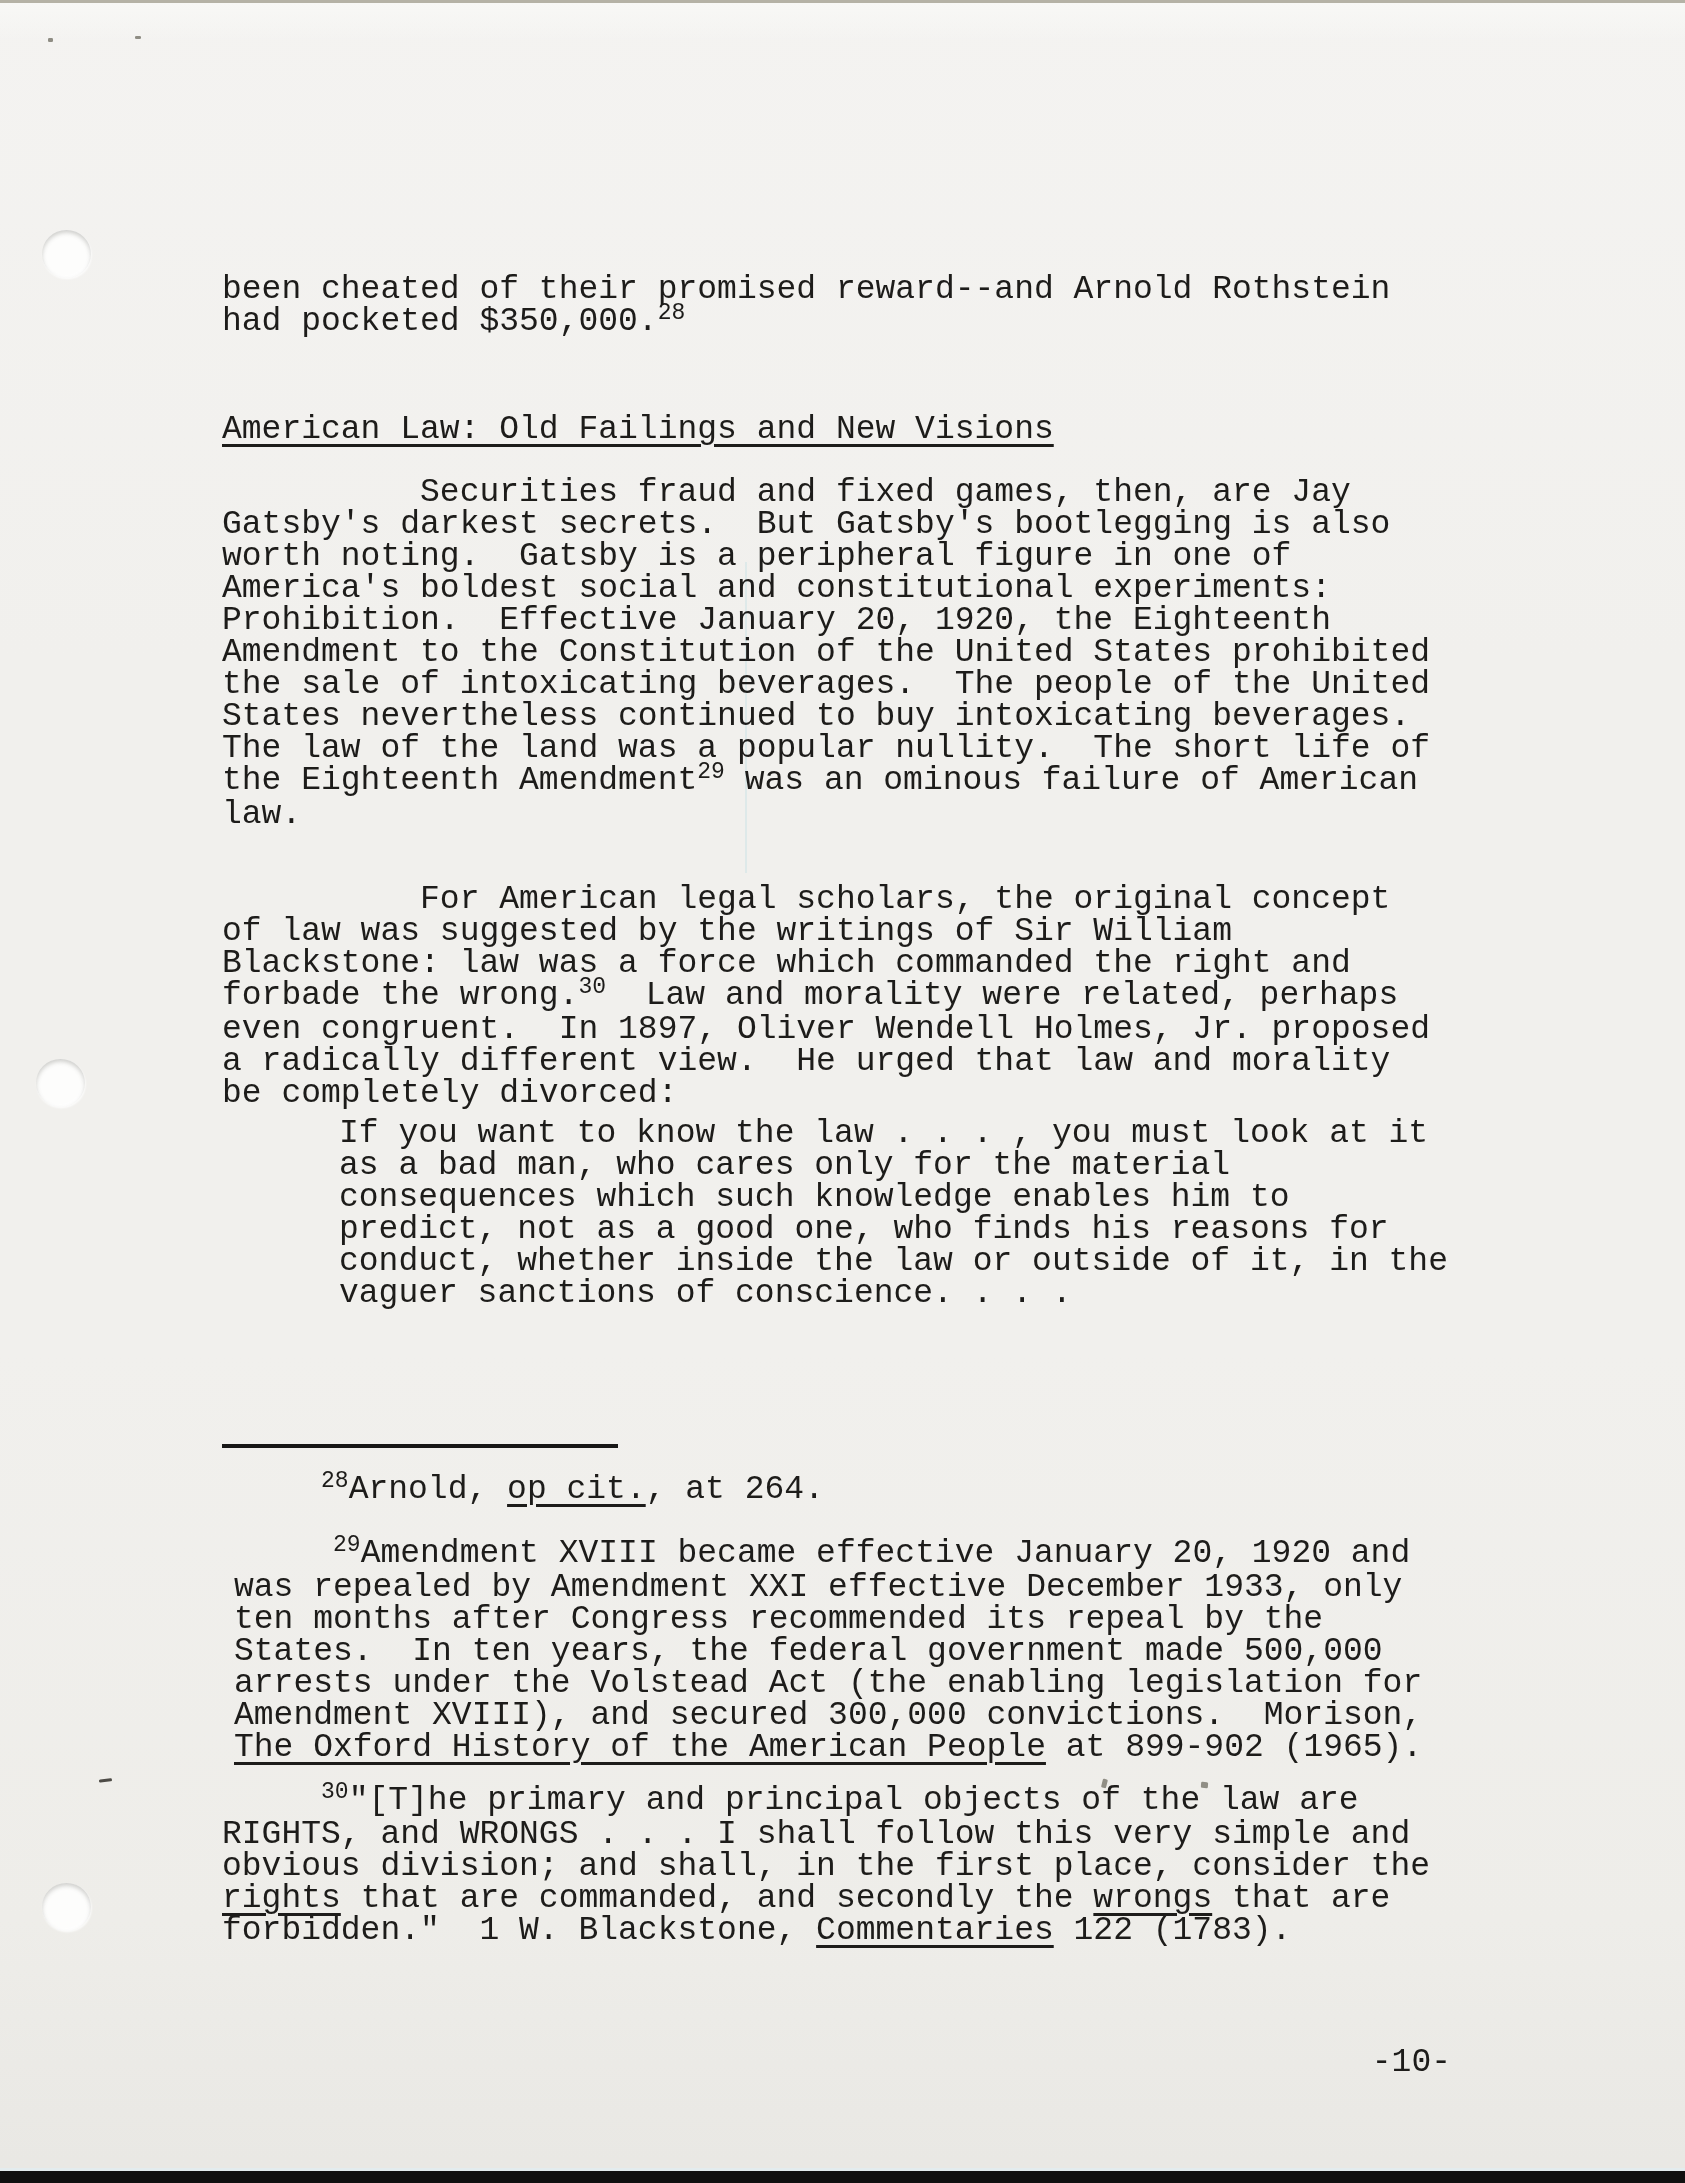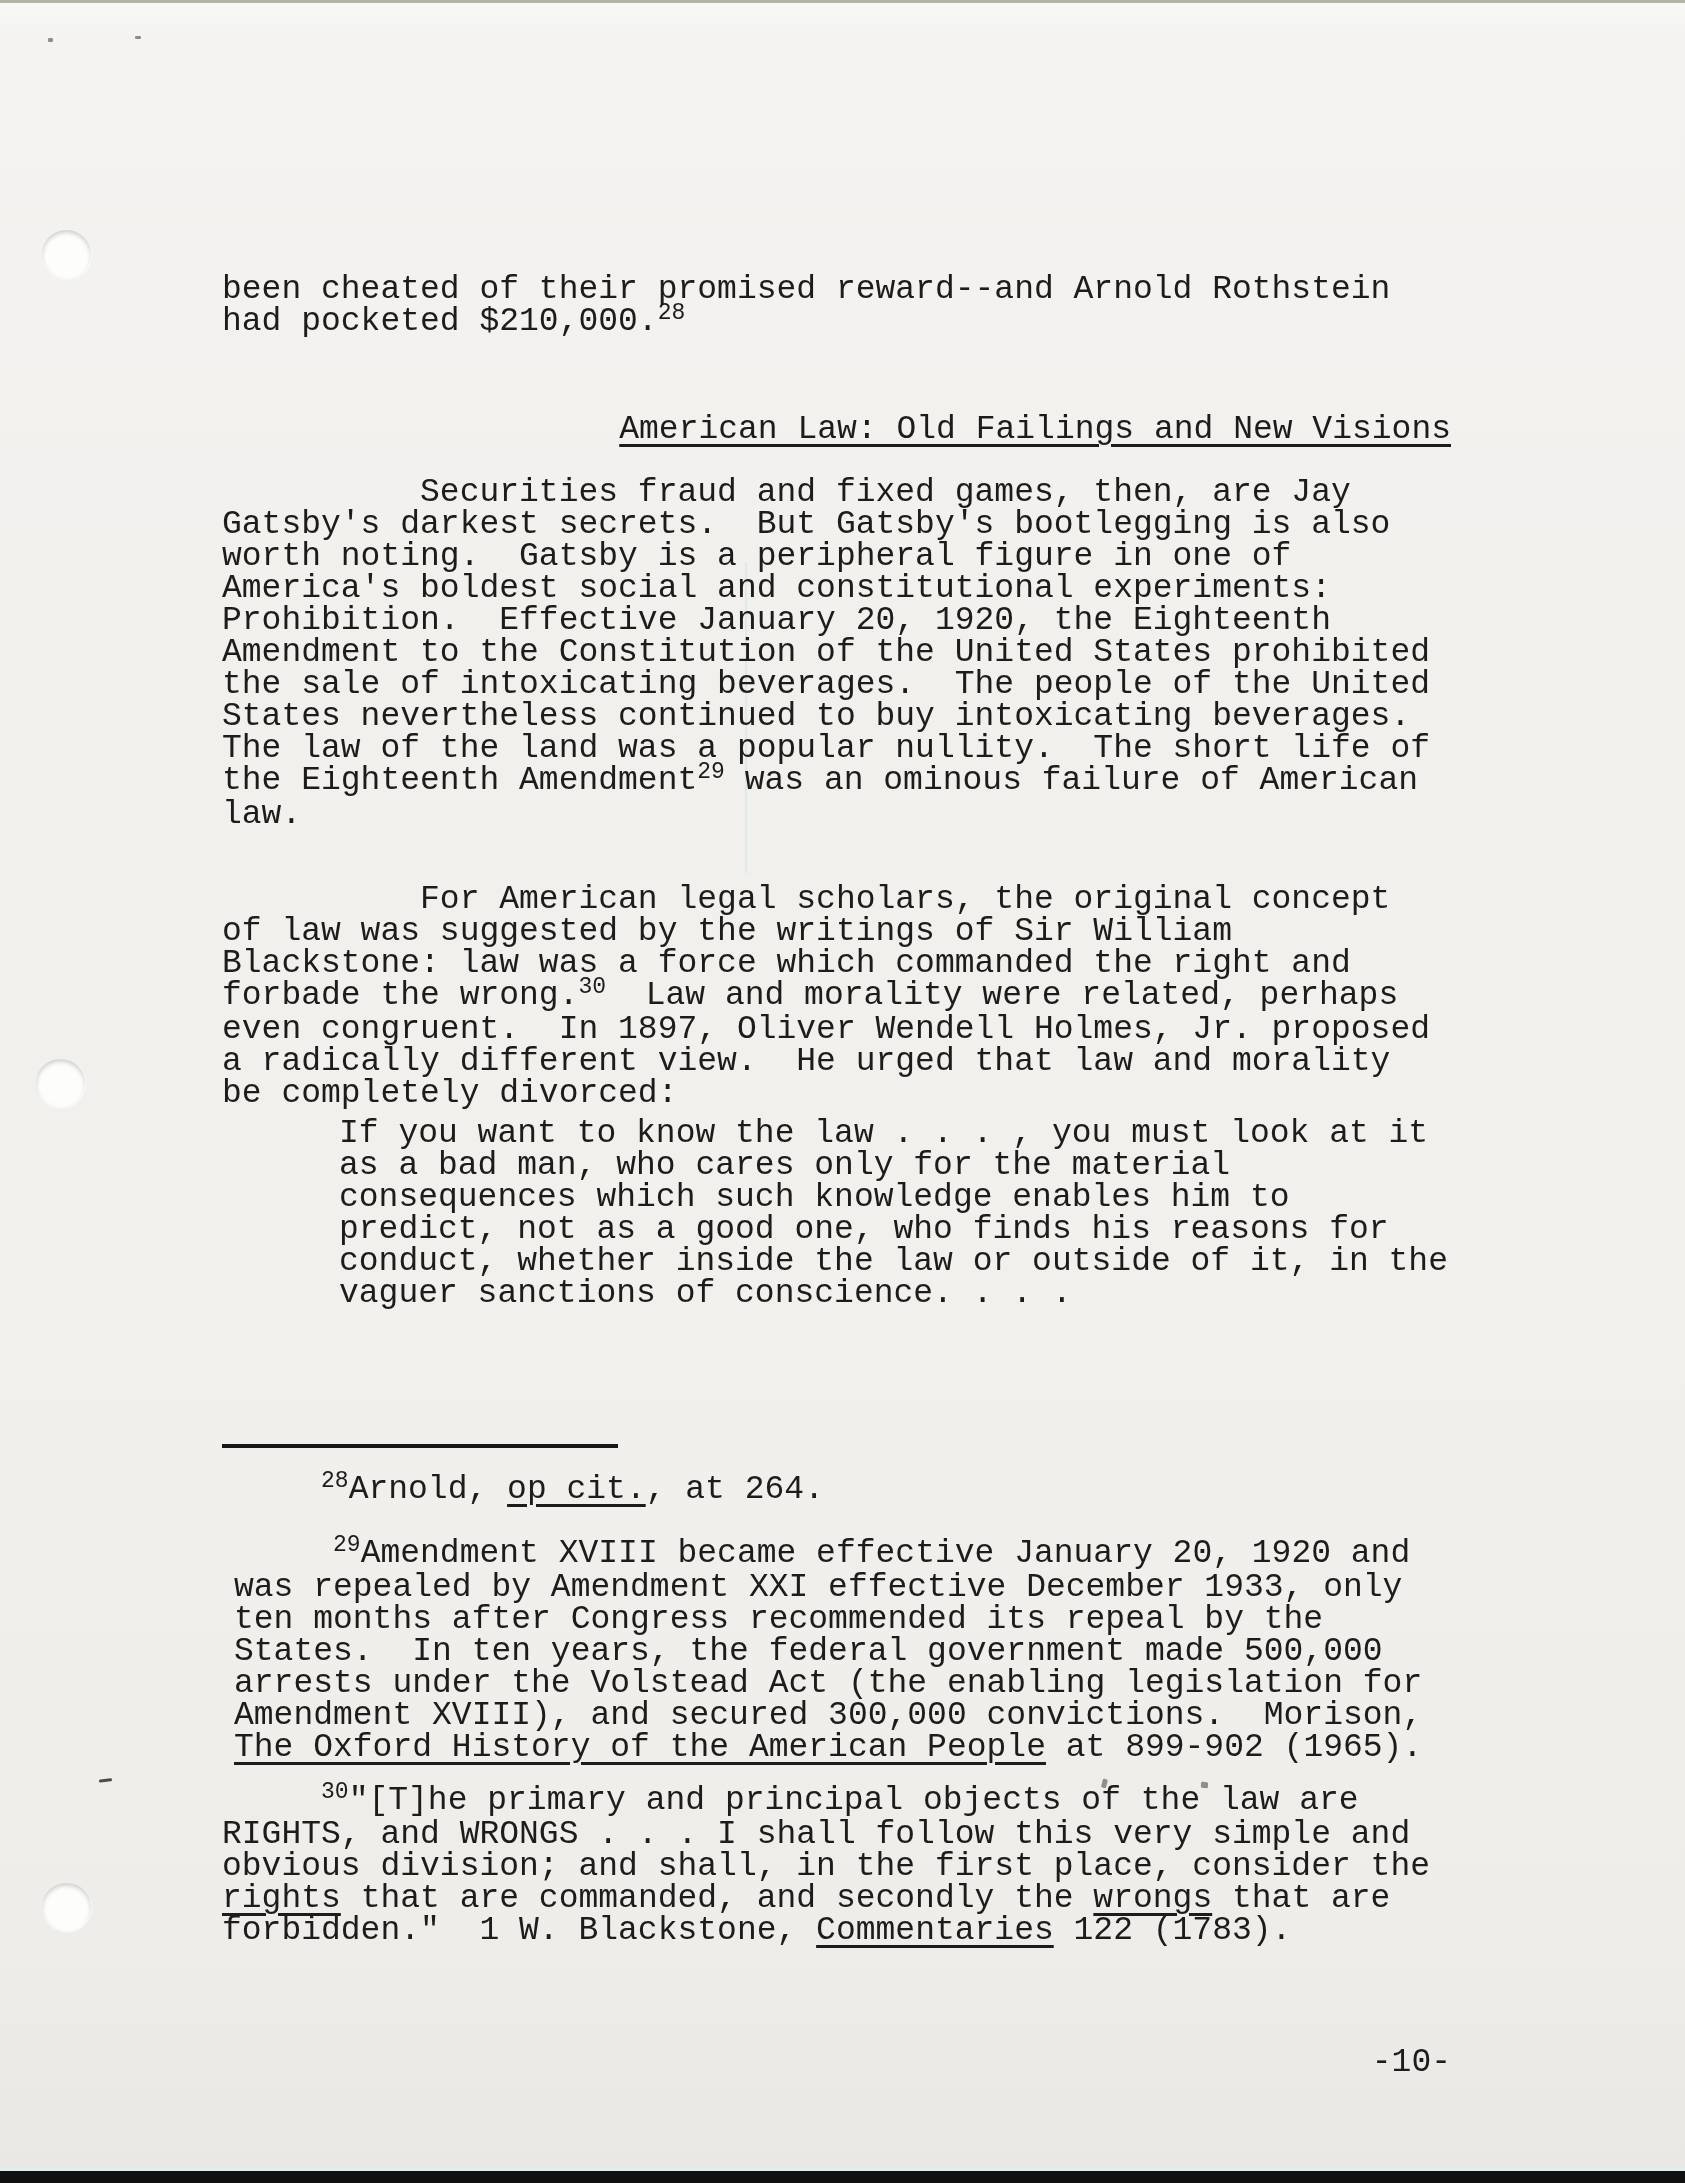--- a/index.html
+++ b/index.html
@@ -52,21 +52,21 @@
     text-decoration:underline;
     text-decoration-thickness:3.3px;
     text-underline-offset:6px;
   }
   .sup{
     display:inline-block;
     font-size:23px;
     transform:translateY(-11.2px);
   }
   .intro{left:222px;top:274px;}
-  .heading{left:222px;top:414px;width:1229px;text-align:right;}
+  .heading{left:222px;top:414px;width:1229px;text-align:left;}
   .para1{left:222px;top:477px;}
   .para2{left:222px;top:884px;}
   .quote{left:323px;top:1118px;margin-left:16px;}
   .rule{
     position:absolute;left:222px;top:1444px;width:396px;height:4px;
     background:#171716;
   }
   .fn28{left:222px;top:1474px;}
   .fn29{left:222px;top:1538px;margin-left:12px;}
   .fn30{left:222px;top:1785px;}
@@ -95,21 +95,21 @@
   <div class="edge-top-light"></div>
 
   <div class="hole hole-1"></div>
   <div class="hole hole-2"></div>
   <div class="hole hole-3"></div>
 
   <div class="speck speck-a"></div>
   <div class="speck speck-b"></div>
   <div class="streak"></div>
 
-  <div class="blk intro"><div class="line"><span>been cheated of their promised reward--and Arnold Rothstein</span></div><div class="line"><span>had pocketed $210,000.</span><span class="sup">28</span></div></div>
+  <div class="blk intro"><div class="line"><span>been cheated of their promised reward--and Arnold Rothstein</span></div><div class="line"><span>had pocketed $350,000.</span><span class="sup">28</span></div></div>
 
   <div class="blk heading"><div class="line"><span class="u">American Law: Old Failings and New Visions</span></div></div>
 
   <div class="blk para1"><div class="line"><span>          Securities fraud and fixed games, then, are Jay</span></div><div class="line"><span>Gatsby's darkest secrets.  But Gatsby's bootlegging is also</span></div><div class="line"><span>worth noting.  Gatsby is a peripheral figure in one of</span></div><div class="line"><span>America's boldest social and constitutional experiments:</span></div><div class="line"><span>Prohibition.  Effective January 20, 1920, the Eighteenth</span></div><div class="line"><span>Amendment to the Constitution of the United States prohibited</span></div><div class="line"><span>the sale of intoxicating beverages.  The people of the United</span></div><div class="line"><span>States nevertheless continued to buy intoxicating beverages.</span></div><div class="line"><span>The law of the land was a popular nullity.  The short life of</span></div><div class="line"><span>the Eighteenth Amendment</span><span class="sup">29</span><span> was an ominous failure of American</span></div><div class="line"><span>law.</span></div></div>
 
   <div class="blk para2"><div class="line"><span>          For American legal scholars, the original concept</span></div><div class="line"><span>of law was suggested by the writings of Sir William</span></div><div class="line"><span>Blackstone: law was a force which commanded the right and</span></div><div class="line"><span>forbade the wrong.</span><span class="sup">30</span><span>  Law and morality were related, perhaps</span></div><div class="line"><span>even congruent.  In 1897, Oliver Wendell Holmes, Jr. proposed</span></div><div class="line"><span>a radically different view.  He urged that law and morality</span></div><div class="line"><span>be completely divorced:</span></div></div>
 
   <div class="blk quote"><div class="line"><span>If you want to know the law . . . , you must look at it</span></div><div class="line"><span>as a bad man, who cares only for the material</span></div><div class="line"><span>consequences which such knowledge enables him to</span></div><div class="line"><span>predict, not as a good one, who finds his reasons for</span></div><div class="line"><span>conduct, whether inside the law or outside of it, in the</span></div><div class="line"><span>vaguer sanctions of conscience. . . .</span></div></div>
 
   <div class="rule"></div>

